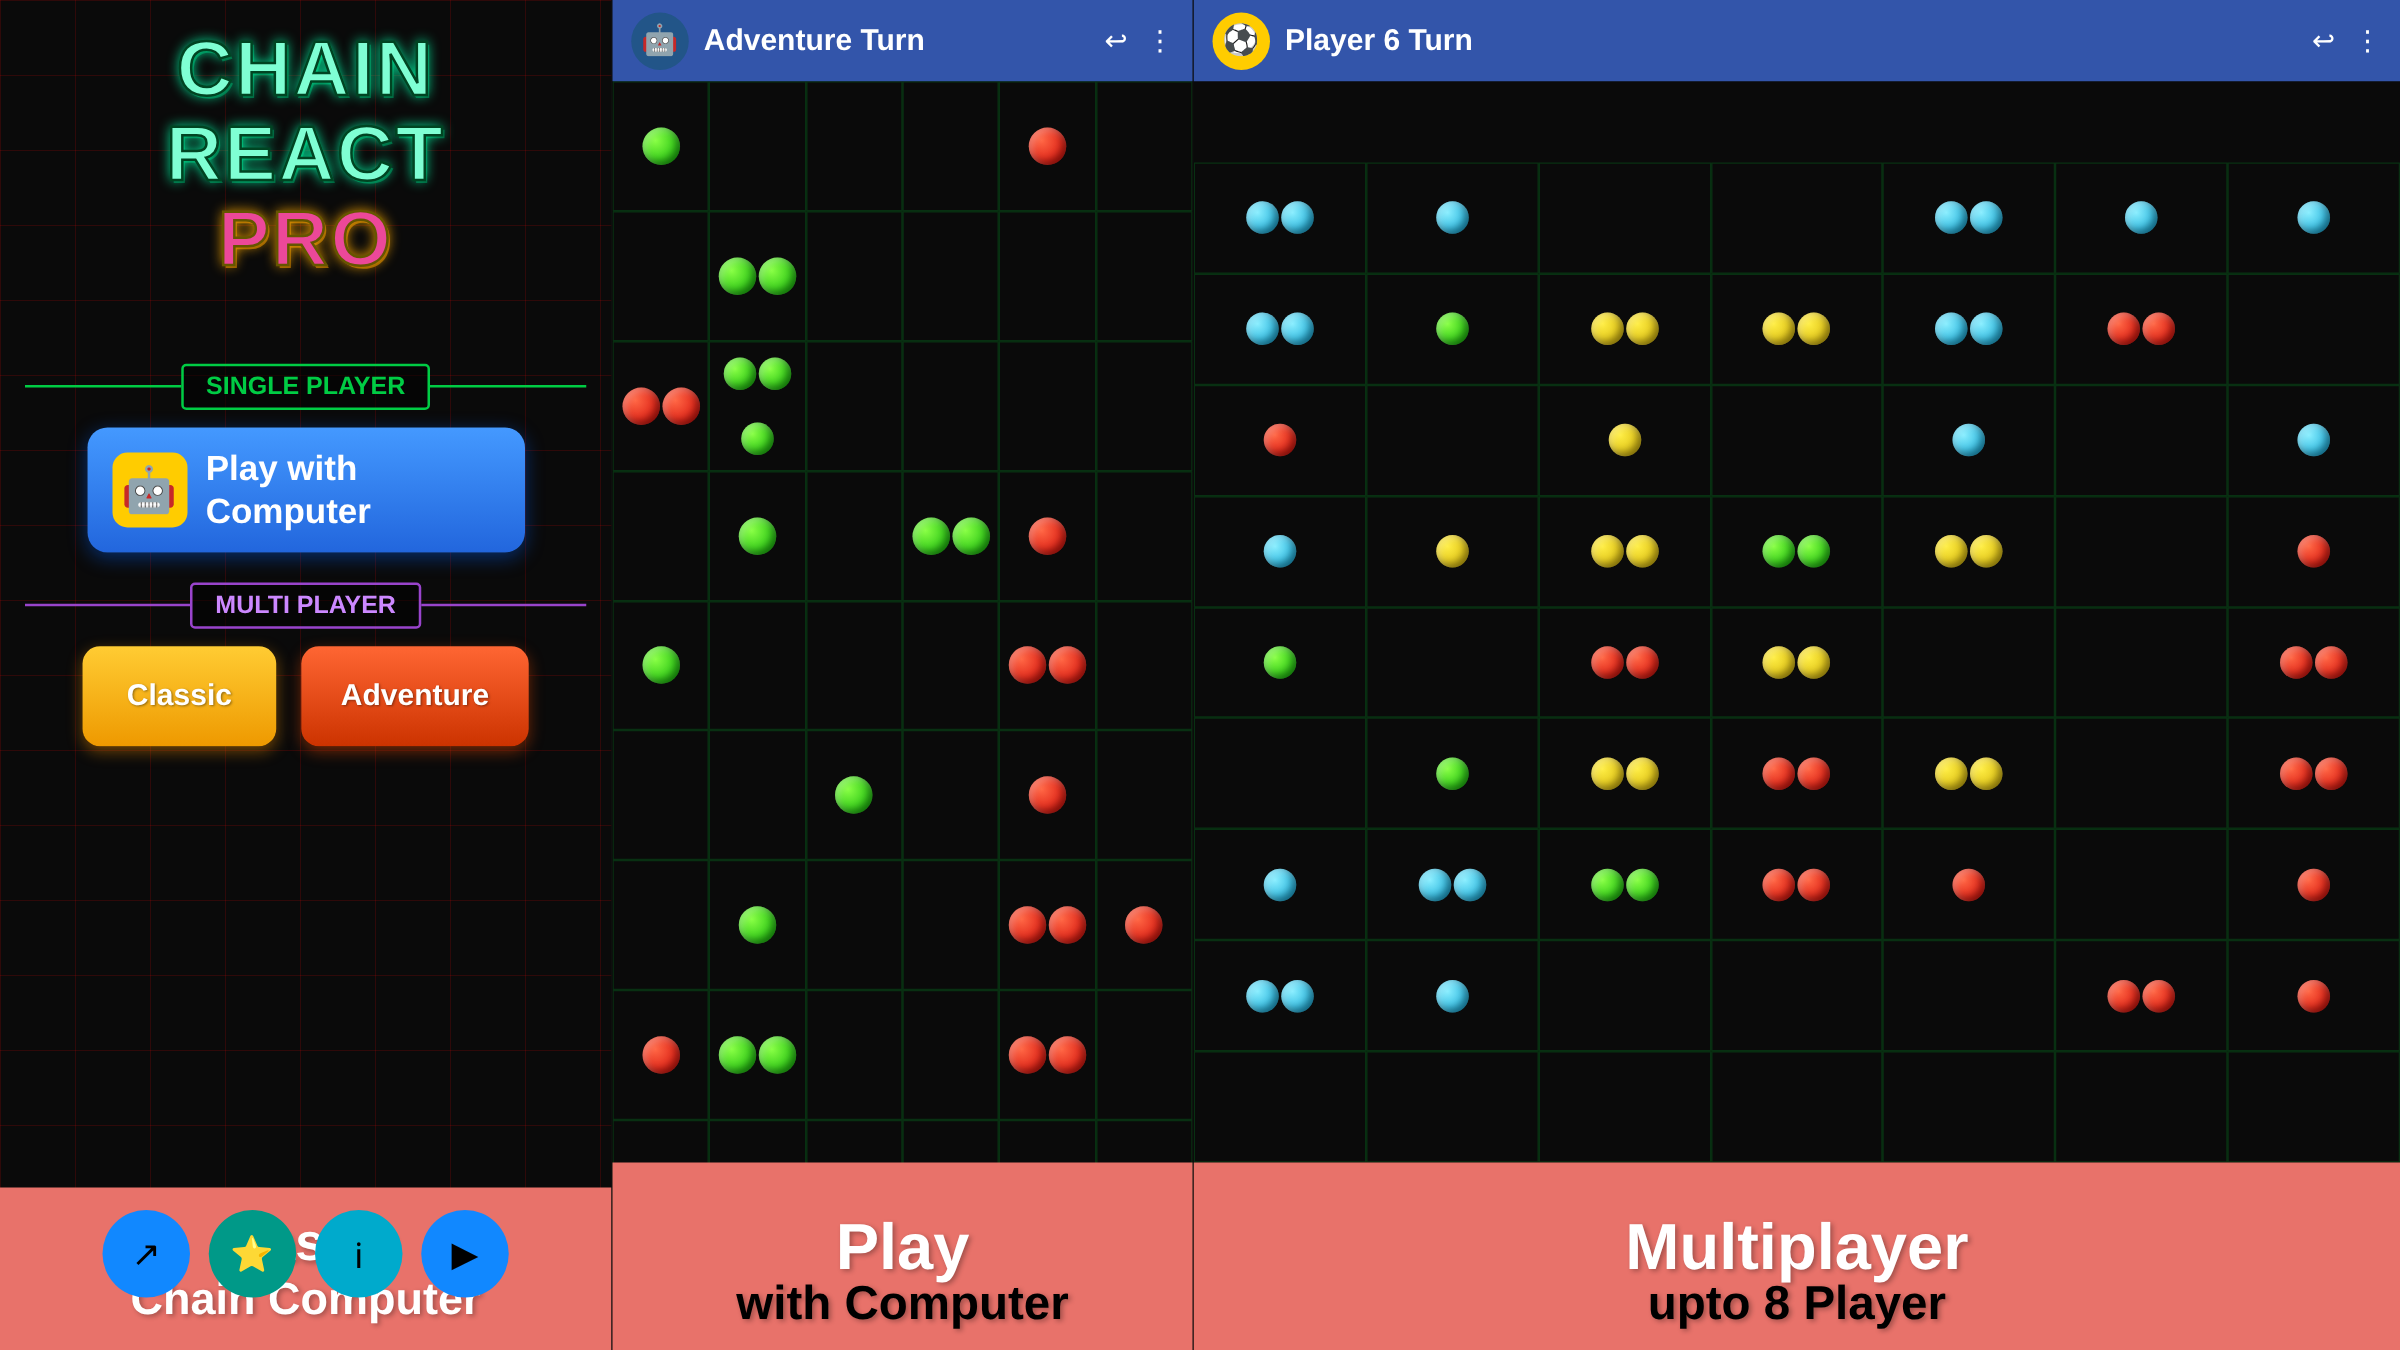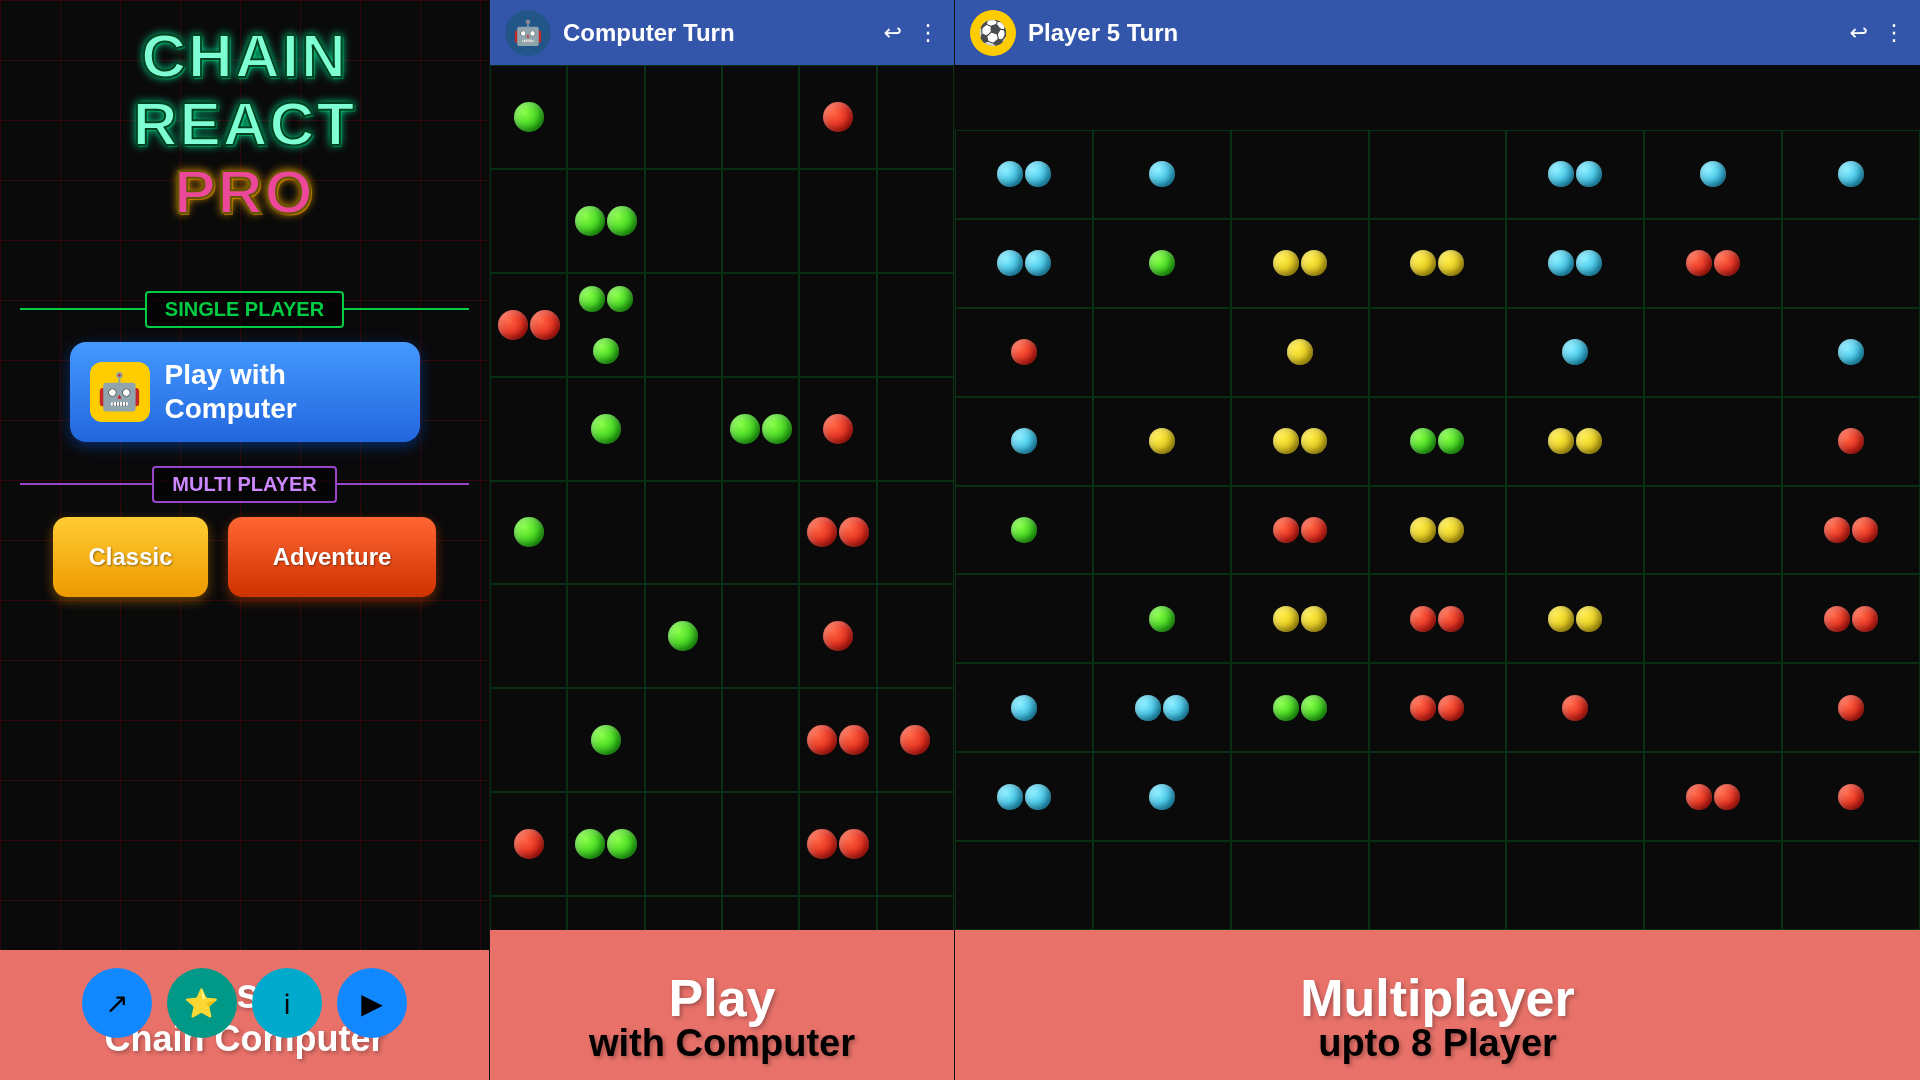--- a/index.html
+++ b/index.html
@@ -156,21 +156,21 @@
       border: none;
       cursor: pointer;
       font-size: 24px;
       font-weight: bold;
       color: #fff;
       text-shadow: 1px 1px 2px rgba(0,0,0,0.4);
       box-shadow: 0 4px 12px rgba(255,150,0,0.4);
     }
 
     .adventure-btn {
-      width: 208px;
+      width: 182px;
       height: 80px;
       background: linear-gradient(180deg, #ff6633 0%, #cc3300 100%);
       border-radius: 14px;
       border: none;
       cursor: pointer;
       font-size: 24px;
       font-weight: bold;
       color: #fff;
       text-shadow: 1px 1px 2px rgba(0,0,0,0.4);
       box-shadow: 0 4px 12px rgba(255,80,0,0.4);
@@ -427,21 +427,21 @@
   <div class="left-caption">
     <div class="caption-title">Classic</div>
     <div class="caption-sub">Chain Computer</div>
   </div>
 </div>
 
 <div class="middle-panel">
 
   <div class="game-header">
     <div class="player-avatar computer">🤖</div>
-    <div class="header-title">Computer Turn</div>
+    <div class="header-title">Adventure Turn</div>
     <div class="header-icons">
       <span class="header-icon">↩</span>
       <span class="header-icon">⋮</span>
     </div>
   </div>
 
   <div class="game-grid-area">
     <div class="grid-wrapper" id="middle-grid">
     <div class="grid-cell">
           <div class="orb-container">
@@ -601,21 +601,21 @@
   <div class="panel-caption">
     <div class="panel-caption-title">Play</div>
     <div class="panel-caption-sub">with Computer</div>
   </div>
 </div>
 
 <div class="right-panel">
 
   <div class="game-header">
     <div class="player-avatar yellow" style="background:#ffcc00;">⚽</div>
-    <div class="header-title">Player 5 Turn</div>
+    <div class="header-title">Player 6 Turn</div>
     <div class="header-icons">
       <span class="header-icon">↩</span>
       <span class="header-icon">⋮</span>
     </div>
   </div>
 
   <div class="game-grid-area">
     <div class="right-grid-wrapper" id="right-grid" style="grid-template-columns: repeat(7, 1fr);">
     <div class="grid-cell">
           <div class="orb-container">

